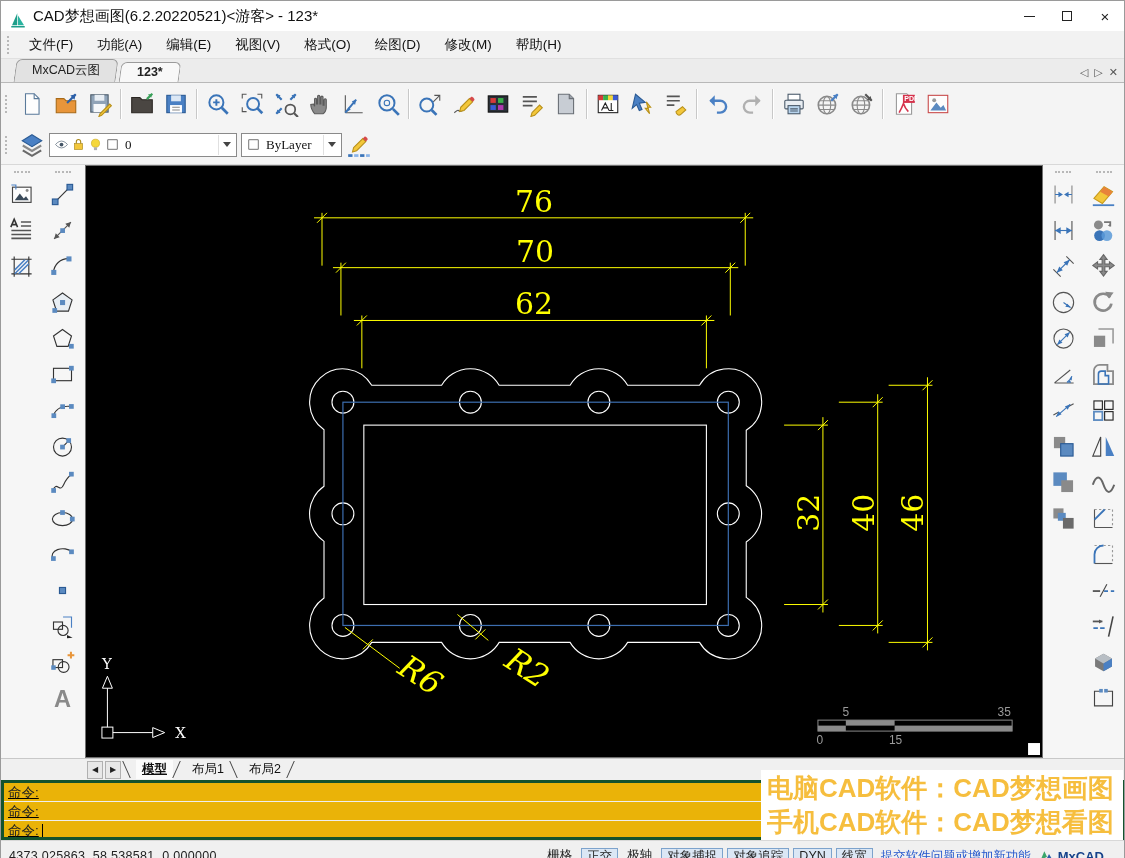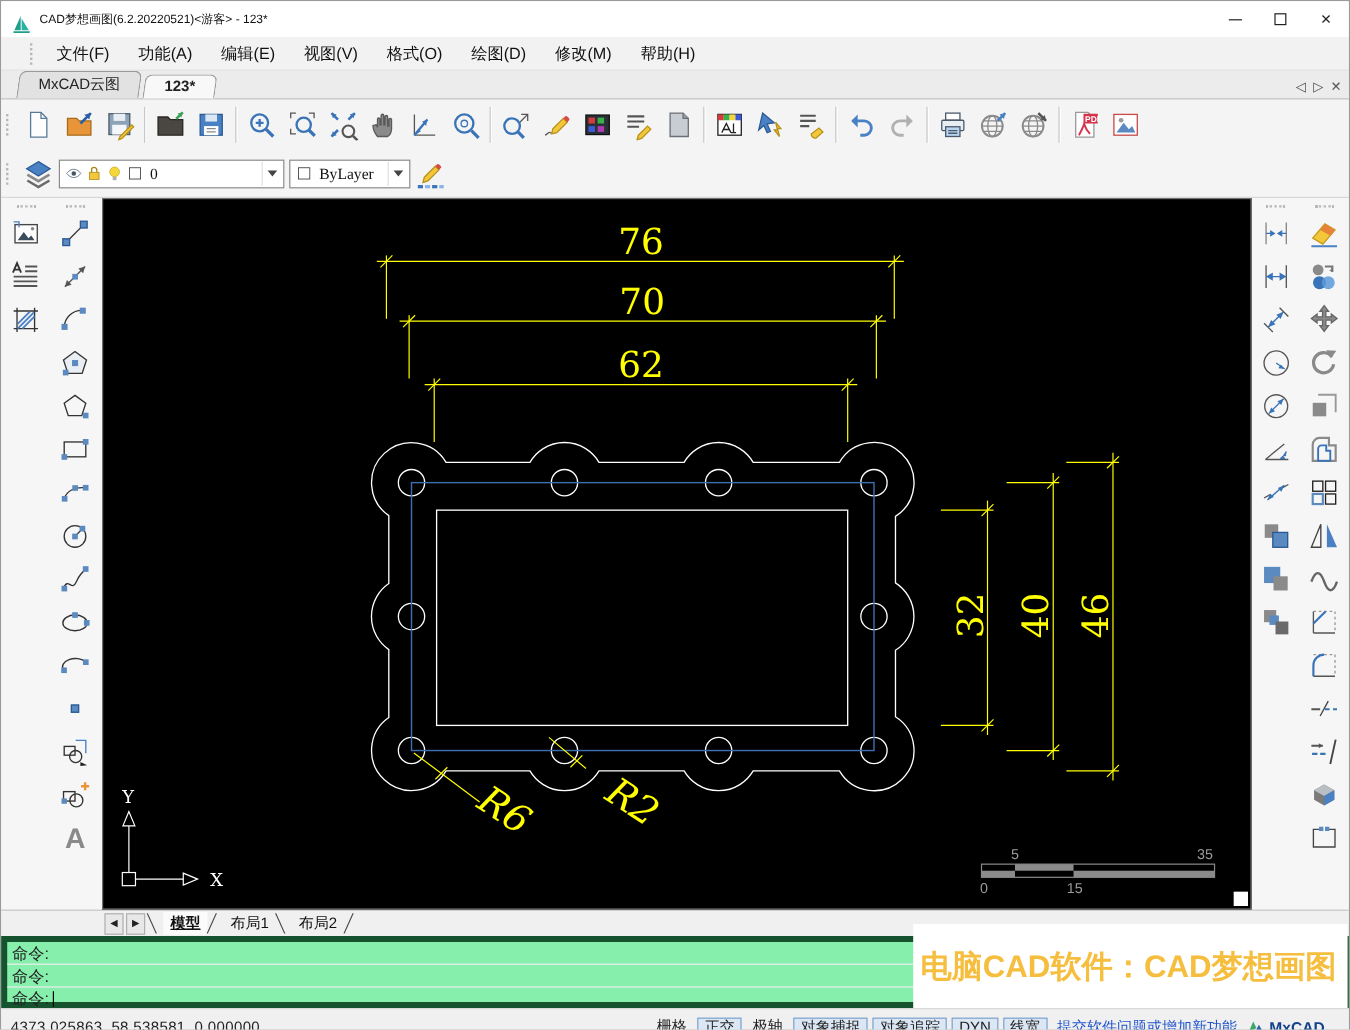--- a/index.html
+++ b/index.html
@@ -2,28 +2,28 @@
 <html><head>
 <meta charset="utf-8">
 <style>
   * { margin:0; padding:0; box-sizing:border-box; }
   html,body { width:1125px; height:858px; font-family:"Liberation Sans","DejaVu Sans",sans-serif; background:#f0f0f0; overflow:hidden; }
   .window { position:relative; width:1125px; height:858px; background:#f0f0f0; border:1px solid #9a9a9a; display:flex; flex-direction:column; }
 
   
   .titlebar { height:30px; background:#ffffff; display:flex; align-items:center; padding-left:8px; flex:none; }
   .titlebar .app-icon { width:18px; height:18px; margin-right:6px; }
-  .titlebar .title { font-size:10px; color:#111; }
+  .titlebar .title { font-size:15px; color:#111; }
   .titlebar .spacer { flex:1; }
   .win-btn { width:38px; height:30px; display:flex; align-items:center; justify-content:center; color:#222; font-size:15px; cursor:default; }
   .win-btn .min-glyph { width:11px; height:0; border-top:1.5px solid #222; display:block; }
   .win-btn .max-glyph { width:10px; height:10px; border:1.2px solid #222; display:block; }
 
   
-  .menubar { height:28px; background:#f2f2f2; display:flex; align-items:center; padding-left:22px; flex:none; border-bottom:1px solid #e0e0e0; }
+  .menubar { height:28px; background:#f2f2f2; display:flex; align-items:center; padding-left:4px; flex:none; border-bottom:1px solid #e0e0e0; }
   .grip { width:5px; height:18px; border-left:2px dotted #b8b8b8; margin:0 5px 0 2px; }
   .menu-item { padding:4px 12px; font-size:13.5px; color:#111; cursor:default; }
 
   
   .tabbar { height:24px; background:#ececec; display:flex; align-items:flex-end; padding-left:14px; flex:none; border-bottom:1px solid #b8b8b8; }
   .doc-tab { padding:2px 16px 3px 16px; font-size:12.5px; color:#222; background:#e2e2e2; border:1px solid #9a9a9a; border-bottom:none; border-radius:6px 6px 0 0; margin-right:3px; transform:skewX(-8deg); }
   .doc-tab > span { display:inline-block; transform:skewX(8deg); }
   .doc-tab.active { background:#f8f8f8; font-weight:bold; }
   .tabbar .spacer { flex:1; }
   .tab-ctrl { font-size:11px; color:#555; padding:0 6px 3px 0; }
@@ -58,21 +58,21 @@
   
   .layout-row { height:22px; background:#f0f0f0; display:flex; align-items:center; padding-left:86px; flex:none; border-top:1px solid #c8c8c8; }
   .lt-arrow { width:16px; height:18px; background:#e8e8e8; border:1px solid #b0b0b0; font-size:8px; color:#222; display:flex; align-items:center; justify-content:center; margin-right:2px; }
   .lt-sep { width:7px; height:17px; border-left:1px solid #444; margin:0 3px; }
   .lt-sep.s1 { transform:skewX(24deg); }
   .lt-sep.s2 { transform:skewX(-24deg); }
   .layout-tab { font-size:12.5px; color:#111; padding:1px 6px; }
   .layout-tab.active { font-weight:bold; text-decoration:underline; background:#fbfbfb; }
 
   
-  .command { height:60px; background:#86efac; border:5px solid #14532d; display:flex; flex-direction:column; flex:none; }
+  .command { height:60px; background:#eab308; border:3px solid #14532d; display:flex; flex-direction:column; flex:none;text-decoration:underline; }
   .cmd-line { height:19px; line-height:19px; font-size:13.5px; color:#222; padding-left:4px; border-bottom:1px solid #eee; font-family:"Liberation Sans","DejaVu Sans",sans-serif; }
   .cmd-line:last-child { border-bottom:none; }
   .caret { display:inline-block; width:1.5px; height:13px; background:#000; vertical-align:-2px; margin-left:3px; }
 
   
   .statusbar { height:31px; background:#f0f0f0; border-top:1px solid #d8d8d8; display:flex; align-items:center; font-size:12.5px; color:#222; flex:none; }
   .coords { padding-left:8px; letter-spacing:0.3px; }
   .statusbar .spacer { flex:1; }
   .toggle { padding:0 5px; margin:0 2px; height:16px; line-height:15px; }
   .toggle.boxed { border:1px solid #7da3cc; background:#dbe7f5; }
@@ -980,15 +980,16 @@
       <svg viewBox="0 0 24 24">
           <path d="M2 19L8 5l4 8z" fill="#3aa66a"></path>
           <path d="M10 19l5-10 6 10z" fill="#2b5fa8"></path>
         </svg>
       <span>MxCAD</span>
     </span>
   </div>
 
   <div class="promo">
     <div>电脑CAD软件：CAD梦想画图</div>
+    <div>手机CAD软件：CAD梦想看图</div>
   </div>
 
 </div>
 
 </body></html>

